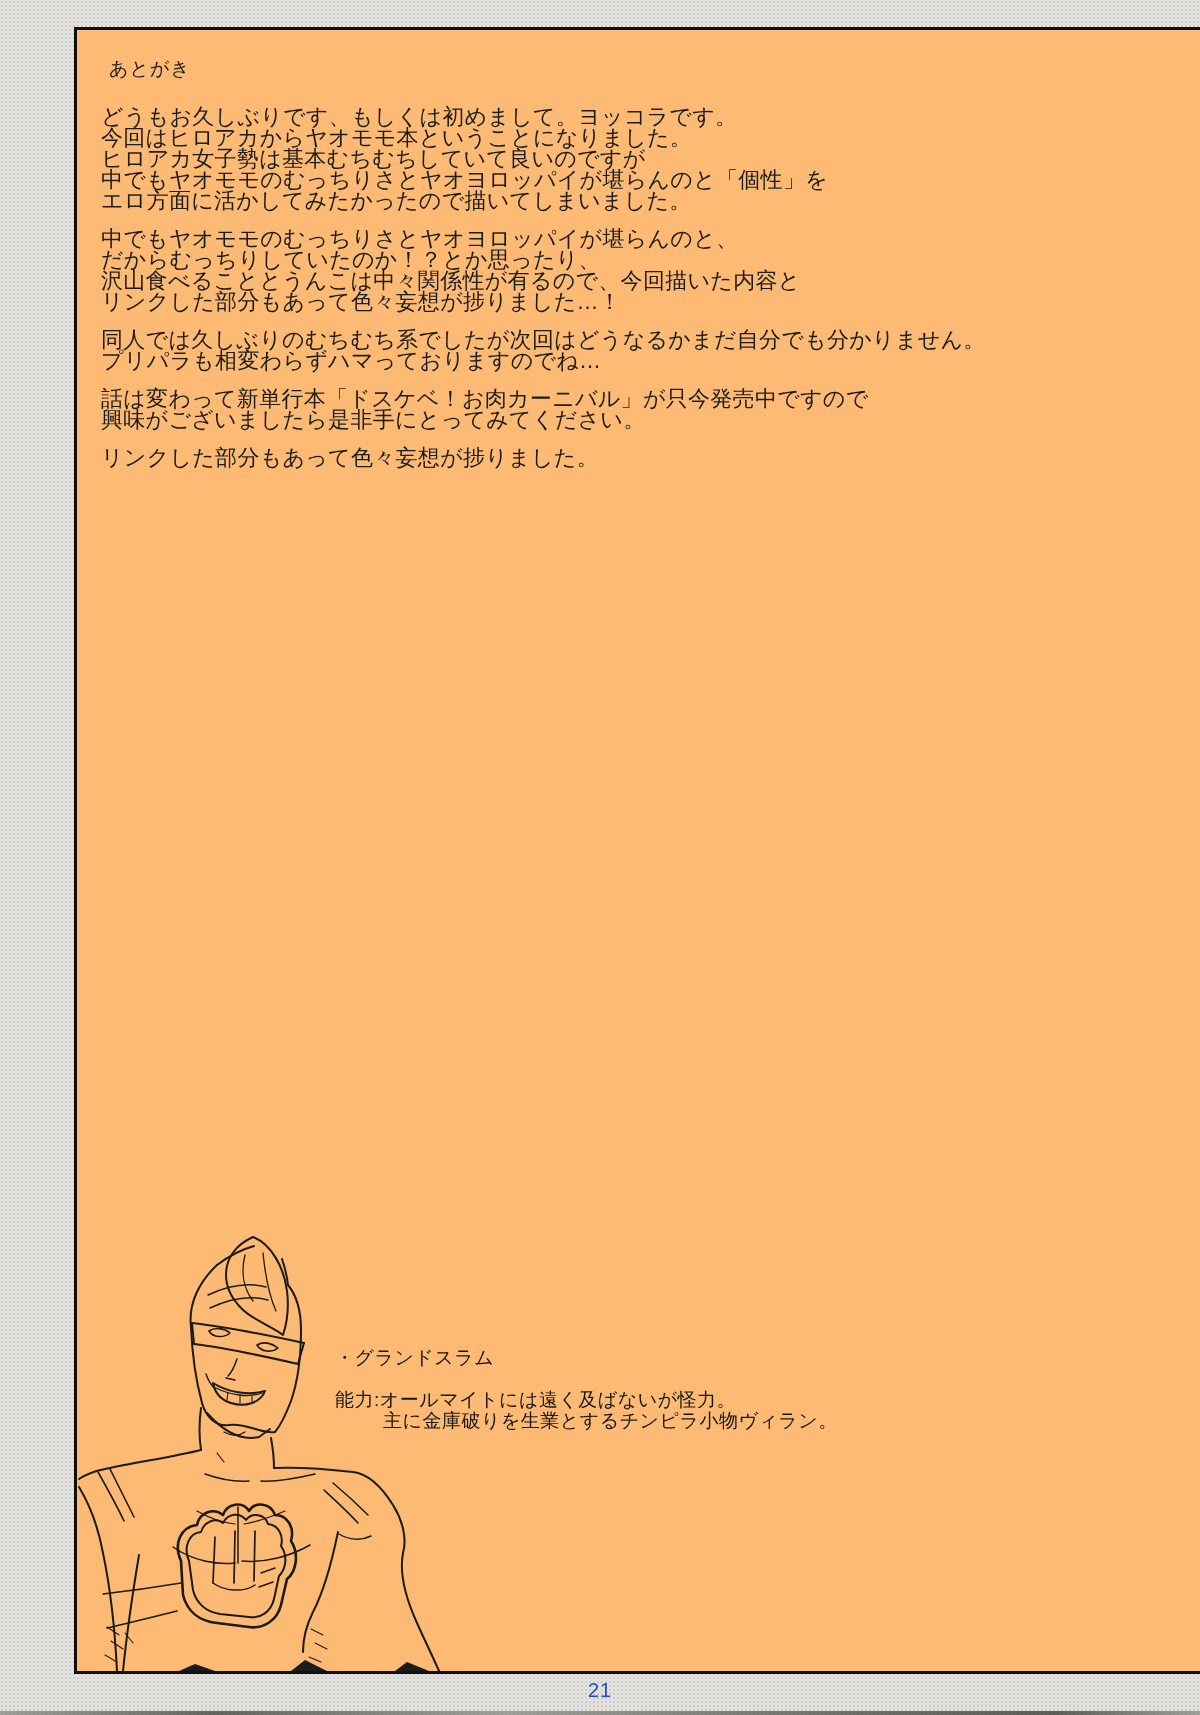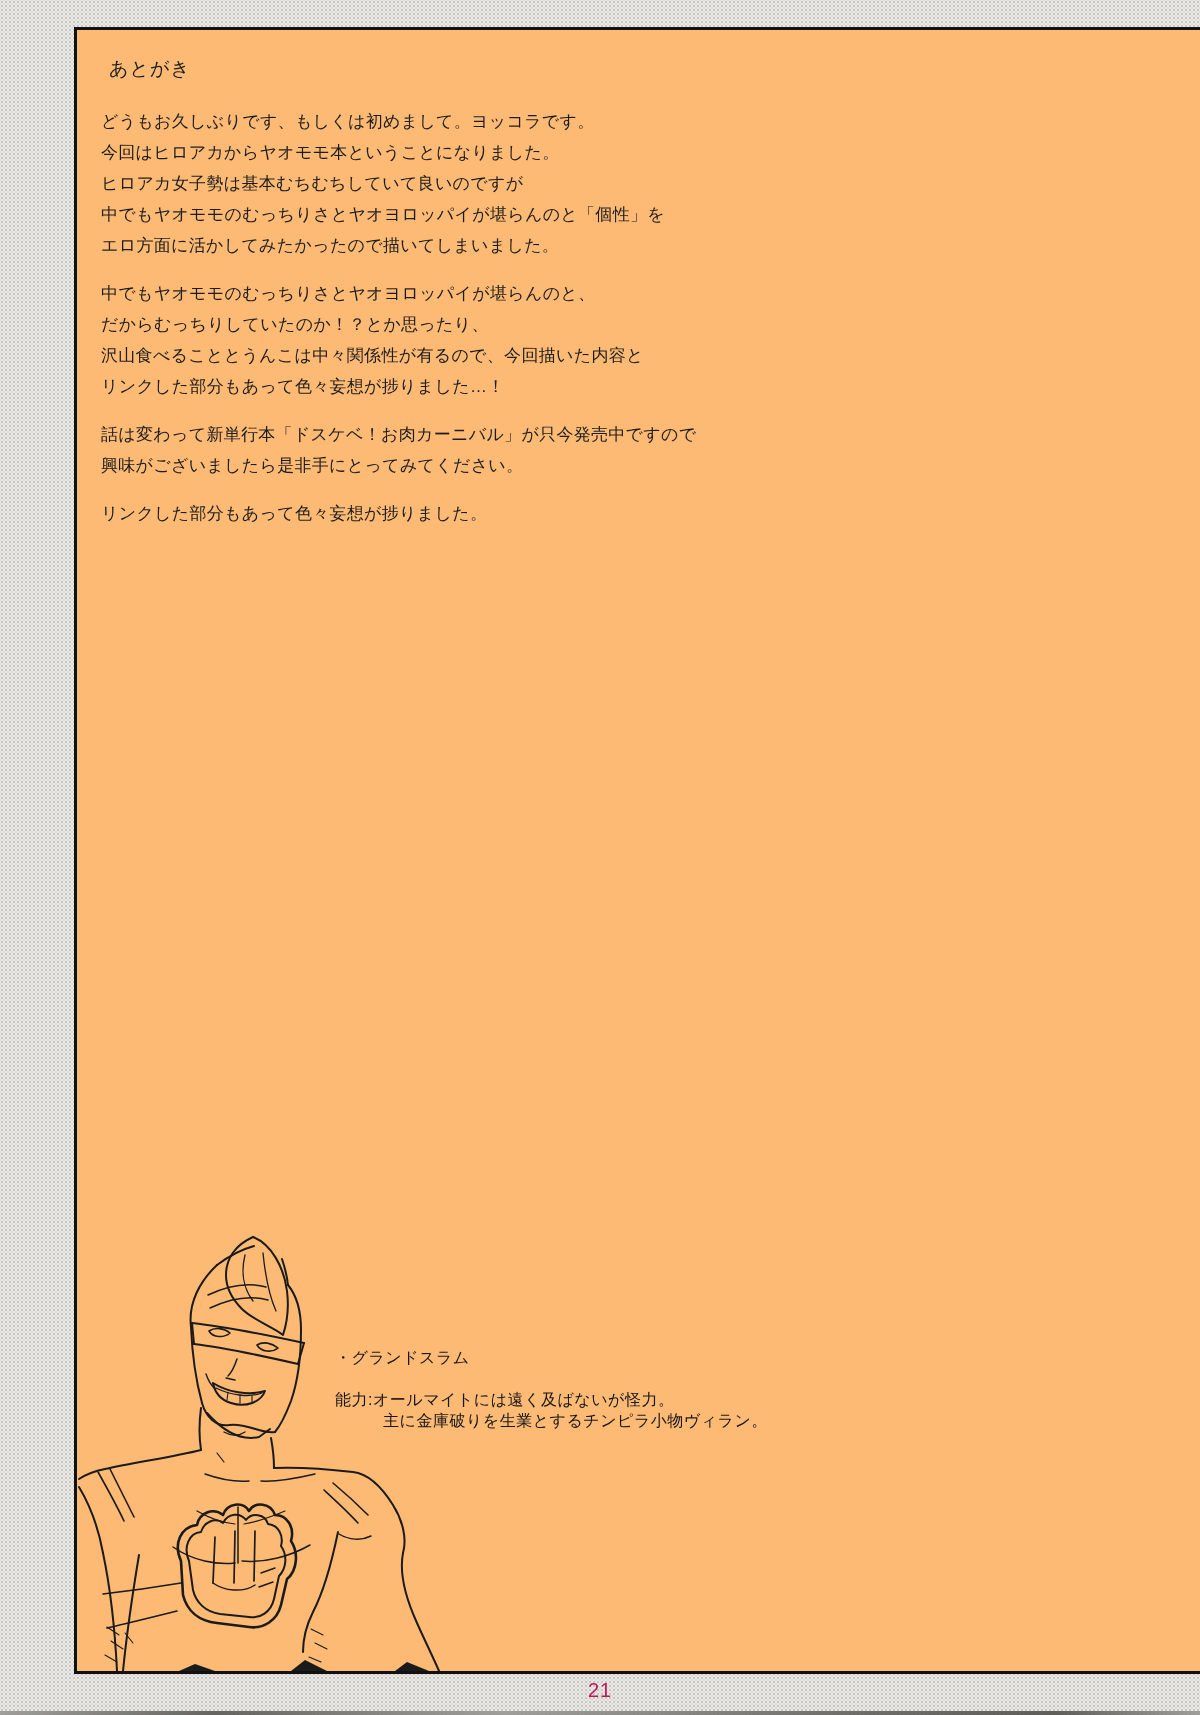--- a/index.html
+++ b/index.html
@@ -17,36 +17,36 @@
     position:absolute;left:74px;top:27px;width:1172px;height:1647px;
     background:#fdba74;border:3px solid #101010;box-sizing:border-box;
   }
   .afterword{
     position:absolute;left:24px;top:26px;width:1010px;color:#1c1c1c;
   }
   .afterword h1{
     font-size:19px;font-weight:normal;margin:0 0 24px 8px;letter-spacing:1px;
   }
   .afterword p{
-    margin:0 0 17px 0;font-size:17px;line-height:31px;letter-spacing:0.3px;
+    margin:0 0 17px 0;font-size:22px;line-height:21px;letter-spacing:0.3px;
     white-space:pre-line;
   }
   .profile{
-    position:absolute;left:258px;top:1316px;color:#161616;font-size:16px;line-height:23px;
+    position:absolute;left:258px;top:1316px;color:#161616;font-size:19px;line-height:23px;
     letter-spacing:0.5px;
   }
   .profile .name{margin:0 0 19px 0;}
   .profile .ability1{margin:0;}
   .profile .ability2{margin:0 0 0 48px;font-family:Liberation Mono, monospace;}
   .figure-wrap{
     position:absolute;left:0;bottom:0;width:400px;height:440px;
   }
   .page-number{
     position:absolute;left:0;top:1679px;width:1200px;text-align:center;
-    font-size:20px;color:#be185d;letter-spacing:1px;
+    font-size:20px;color:#1d4ed8;letter-spacing:1px;
   }
   .scan-edge{
     position:absolute;left:0;bottom:0;width:1200px;height:4px;
     background:linear-gradient(90deg,#8a8a86,#3c3c38 18%,#8a8a86 42%,#4a4a46 70%,#35342f 88%,#8a8a86);
     opacity:.75;
   }
   svg path, svg ellipse, svg line{vector-effect:non-scaling-stroke;}
 </style>
 </head>
 <body>
@@ -57,20 +57,22 @@
     <h1>あとがき</h1>
     <p>どうもお久しぶりです、もしくは初めまして。ヨッコラです。
 今回はヒロアカからヤオモモ本ということになりました。
 ヒロアカ女子勢は基本むちむちしていて良いのですが
 中でもヤオモモのむっちりさとヤオヨロッパイが堪らんのと「個性」を
 エロ方面に活かしてみたかったので描いてしまいました。</p>
     <p>中でもヤオモモのむっちりさとヤオヨロッパイが堪らんのと、
 だからむっちりしていたのか！？とか思ったり、
 沢山食べることとうんこは中々関係性が有るので、今回描いた内容と
 リンクした部分もあって色々妄想が捗りました…！</p>
+    <p>同人では久しぶりのむちむち系でしたが次回はどうなるかまだ自分でも分かりません。
+プリパラも相変わらずハマっておりますのでね…</p>
     <p>話は変わって新単行本「ドスケベ！お肉カーニバル」が只今発売中ですので
 興味がございましたら是非手にとってみてください。</p>
     <p>リンクした部分もあって色々妄想が捗りました。</p>
   </div>
 
   <div class="figure-wrap" role="img" aria-label="grinning masked villain thrusting brass-knuckled fist">
     <svg width="400" height="440" viewBox="0 0 400 440" xmlns="http://www.w3.org/2000/svg" fill="none" stroke="#1b1b1b" stroke-width="2" stroke-linecap="round" stroke-linejoin="round">
 
       <path d="M140,34 C123,50 111,72 114,96 C115,120 119,150 125,172"></path>
 

